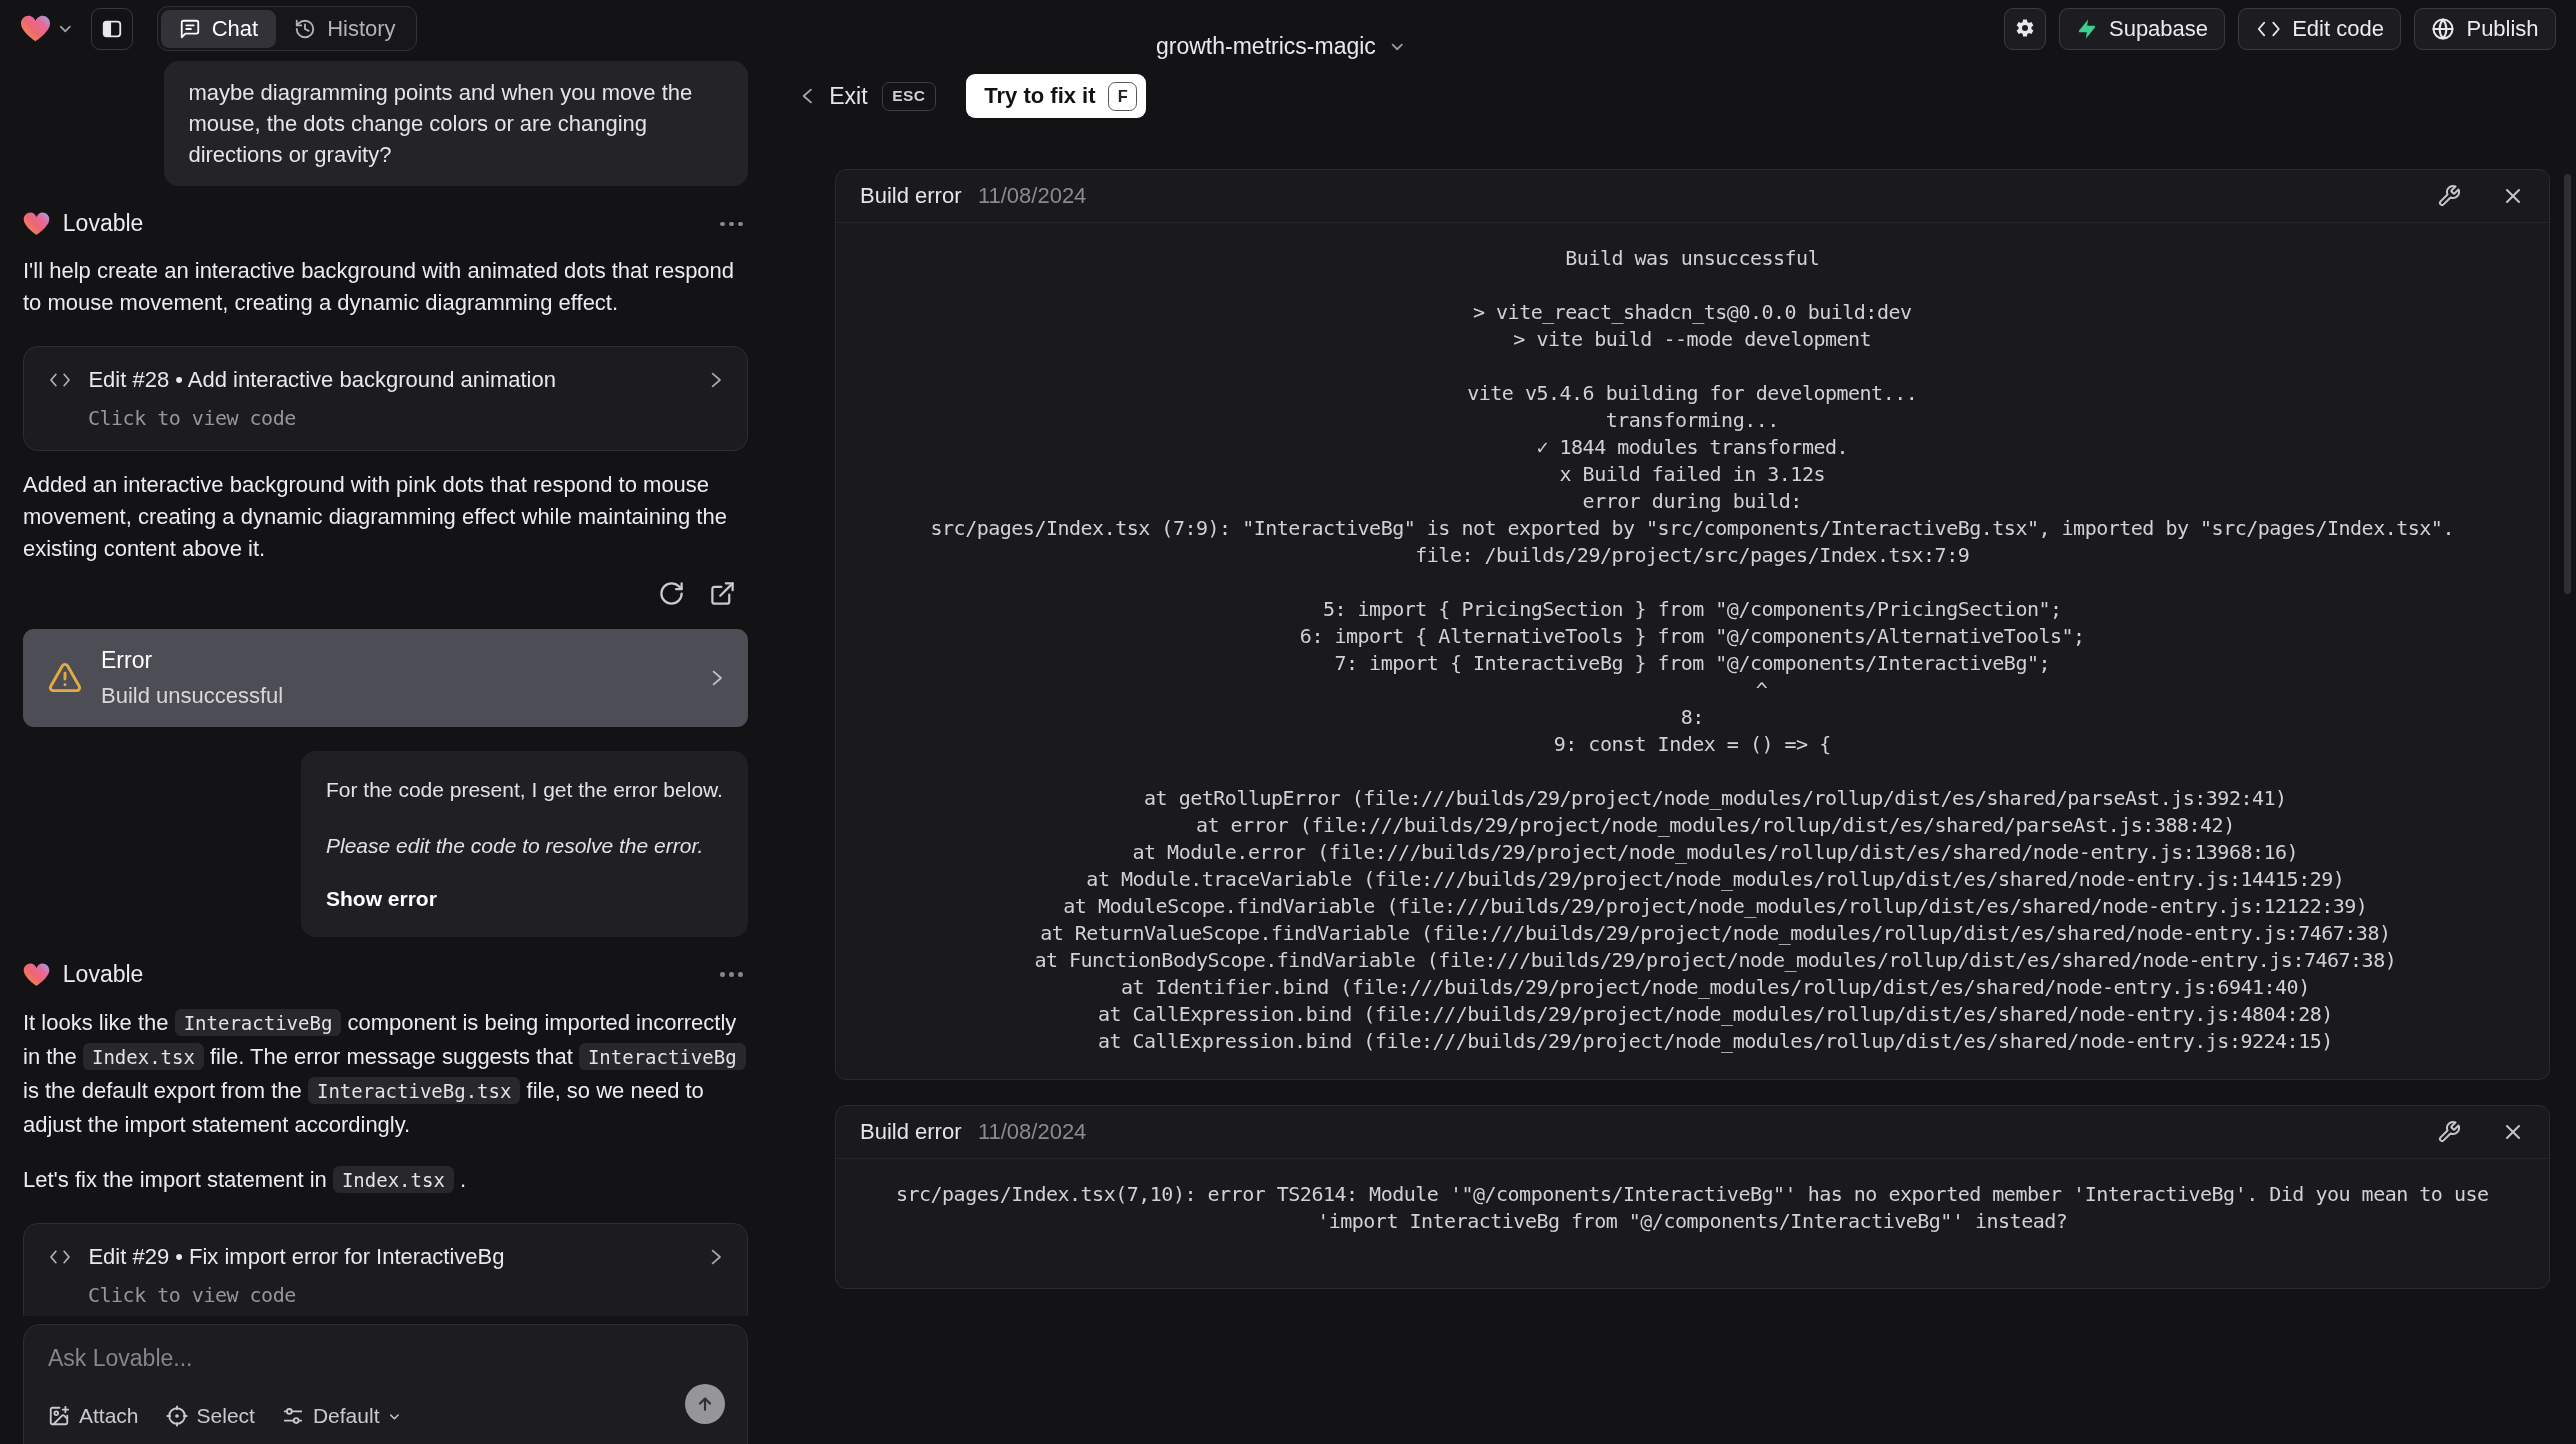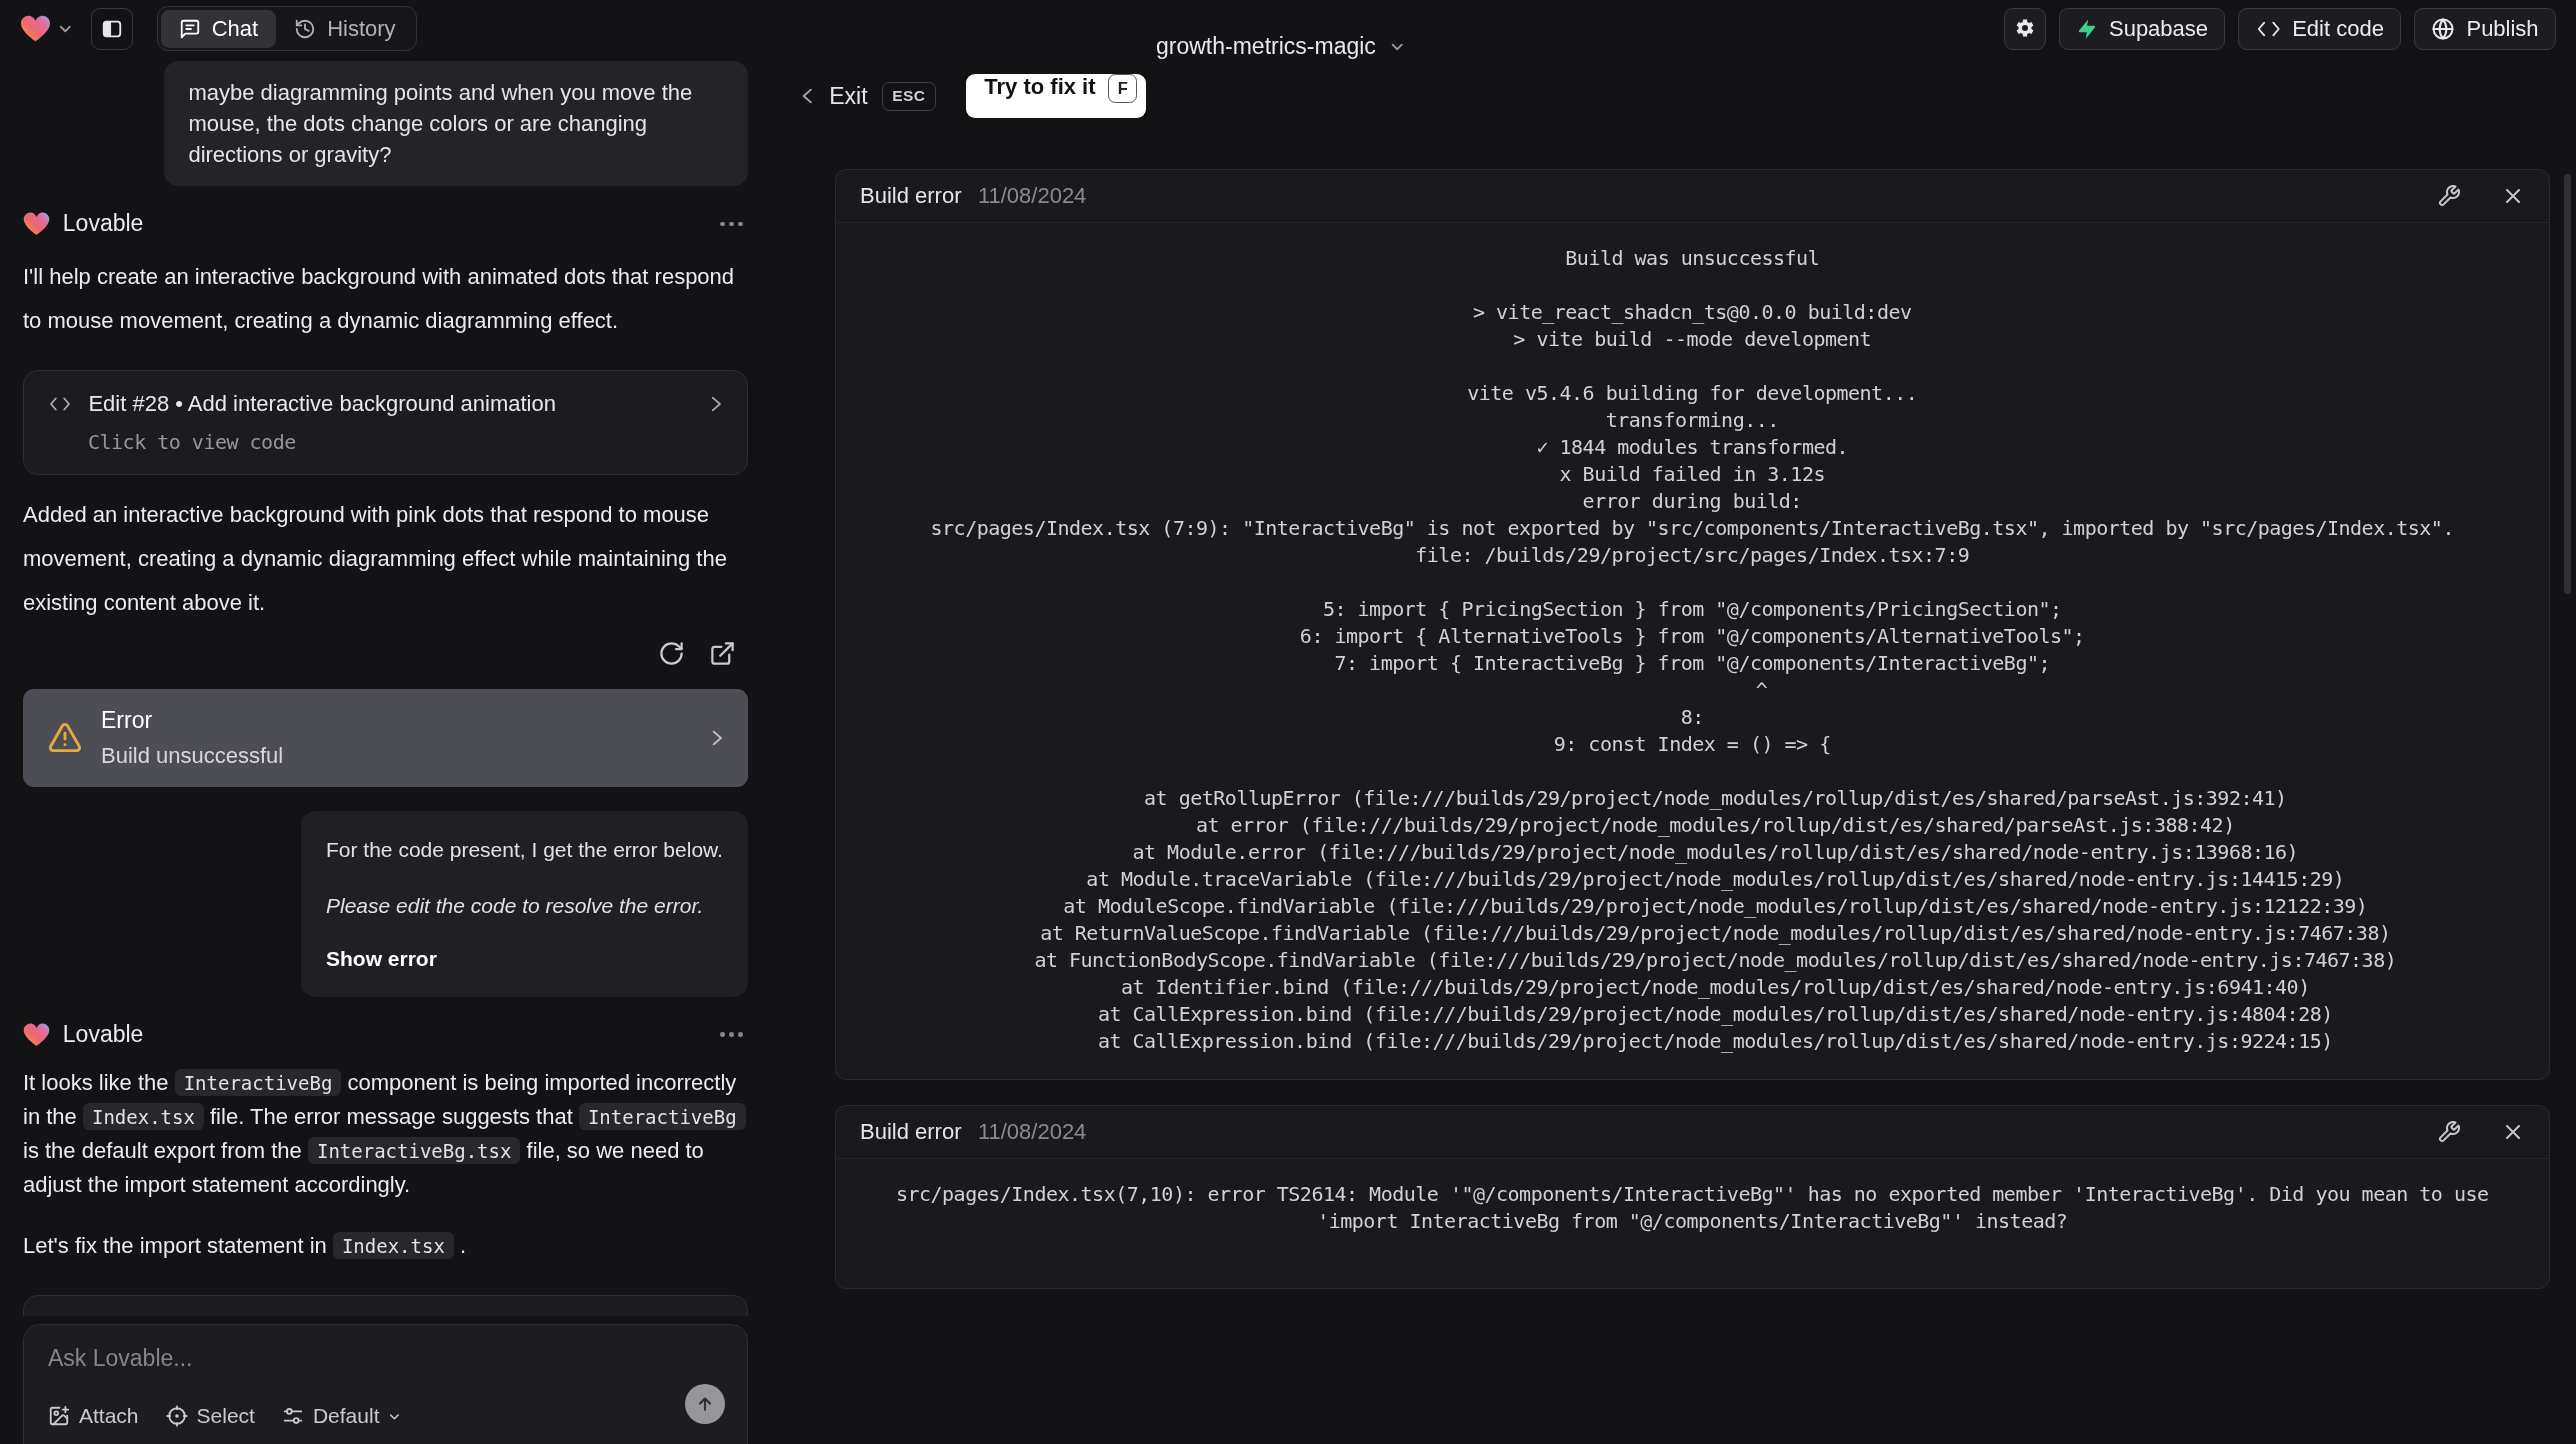--- a/index.html
+++ b/index.html
@@ -27,21 +27,21 @@
   .main{flex:1;display:flex;min-height:0;position:relative;}
   .chat{flex:0 0 763px;width:763px;position:relative;padding:0 14.6px 0 23px;}
   .messages{padding-top:3.6px;height:100%;overflow:hidden;}
 
   .bubble-user{margin-left:auto;width:fit-content;max-width:584px;background:#232328;border-radius:14.6px;
                padding:16.4px 24px;font-size:22px;line-height:31px;color:#e5e5e9;}
   .asst-head{margin-top:24px;display:flex;align-items:center;gap:12.8px;}
   .asst-name{font-size:23px;font-weight:500;color:#ececf0;}
   .more{margin-left:auto;display:flex;gap:4.6px;padding-right:5.5px;}
   .more i{width:4.6px;height:4.6px;border-radius:50%;background:#87878d;}
-  .p{font-size:22px;line-height:44px;color:#ececf0;margin:18px 0 0 0;max-width:730px;}
+  .p{font-size:22px;line-height:32px;color:#ececf0;margin:18px 0 0 0;max-width:730px;}
   .p code,.chip{font-family:"DejaVu Sans Mono",monospace;font-size:19px;background:#27272c;border-radius:6.4px;
                 padding:2.7px 9px;color:#e3e3e7;}
   .edit-card{margin-top:27px;background:#1c1c1f;border:0.9px solid #2e2e32;border-radius:14.6px;padding:20px 24px;}
   .edit-row{display:flex;align-items:center;gap:16.4px;}
   .edit-title{font-size:22px;color:#e9e9ec;}
   .edit-sub{margin-top:12.8px;margin-left:40px;font-family:"DejaVu Sans Mono",monospace;font-size:20px;letter-spacing:-0.5px;color:#96969c;}
   .chev-right{margin-left:auto;}
   .icon-row{margin-top:14.6px;display:flex;justify-content:flex-end;gap:24px;padding-right:12.8px;}
   .icon-row .ib{color:#c9c9ce;}
 
@@ -68,21 +68,21 @@
             display:flex;align-items:center;justify-content:center;border:none;}
 
   
   .workspace{flex:1;min-width:0;padding:0 26.5px 0 37px;}
   .toolbar{margin-top:17.3px;height:44px;display:flex;align-items:center;gap:18px;}
   .exit{display:flex;align-items:center;gap:14.6px;}
   .exit-label{font-size:23px;color:#e6e6e9;}
   .kbd{border:0.9px solid #3e4045;border-radius:7.3px;padding:4.6px 9px;font-size:15.5px;font-weight:700;
        color:#cfcfd4;letter-spacing:0.5px;}
   .fix-btn{margin-left:12.8px;height:44px;background:#ffffff;color:#121214;border:none;border-radius:9px;
-           display:flex;gap:12.8px;padding:0 9px 0 18px;font-size:22px;font-weight:600;}
+           display:flex;align-items:center;gap:12.8px;padding:0 9px 0 18px;font-size:22px;font-weight:600;}
   .fix-key{width:29px;height:29px;border:1.8px solid #55565b;border-radius:7.3px;display:flex;align-items:center;
            justify-content:center;font-size:16.4px;font-weight:700;color:#222;}
 
   .panel{border:0.9px solid #2b2b2f;background:#1a1a1d;border-radius:11px;overflow:hidden;margin-left:35px;}
   .panel1{margin-top:51px;}
   .panel2{margin-top:25.5px;}
   .panel-head{display:flex;align-items:center;gap:16.4px;padding:12.8px 24px;border-bottom:0.9px solid #27272b;}
   .panel-title{font-size:22px;color:#e6e6e9;}
   .panel-date{font-size:22px;color:#8a8a90;}
   .panel-icons{margin-left:auto;display:flex;align-items:center;gap:40px;color:#c6c6cb;}

